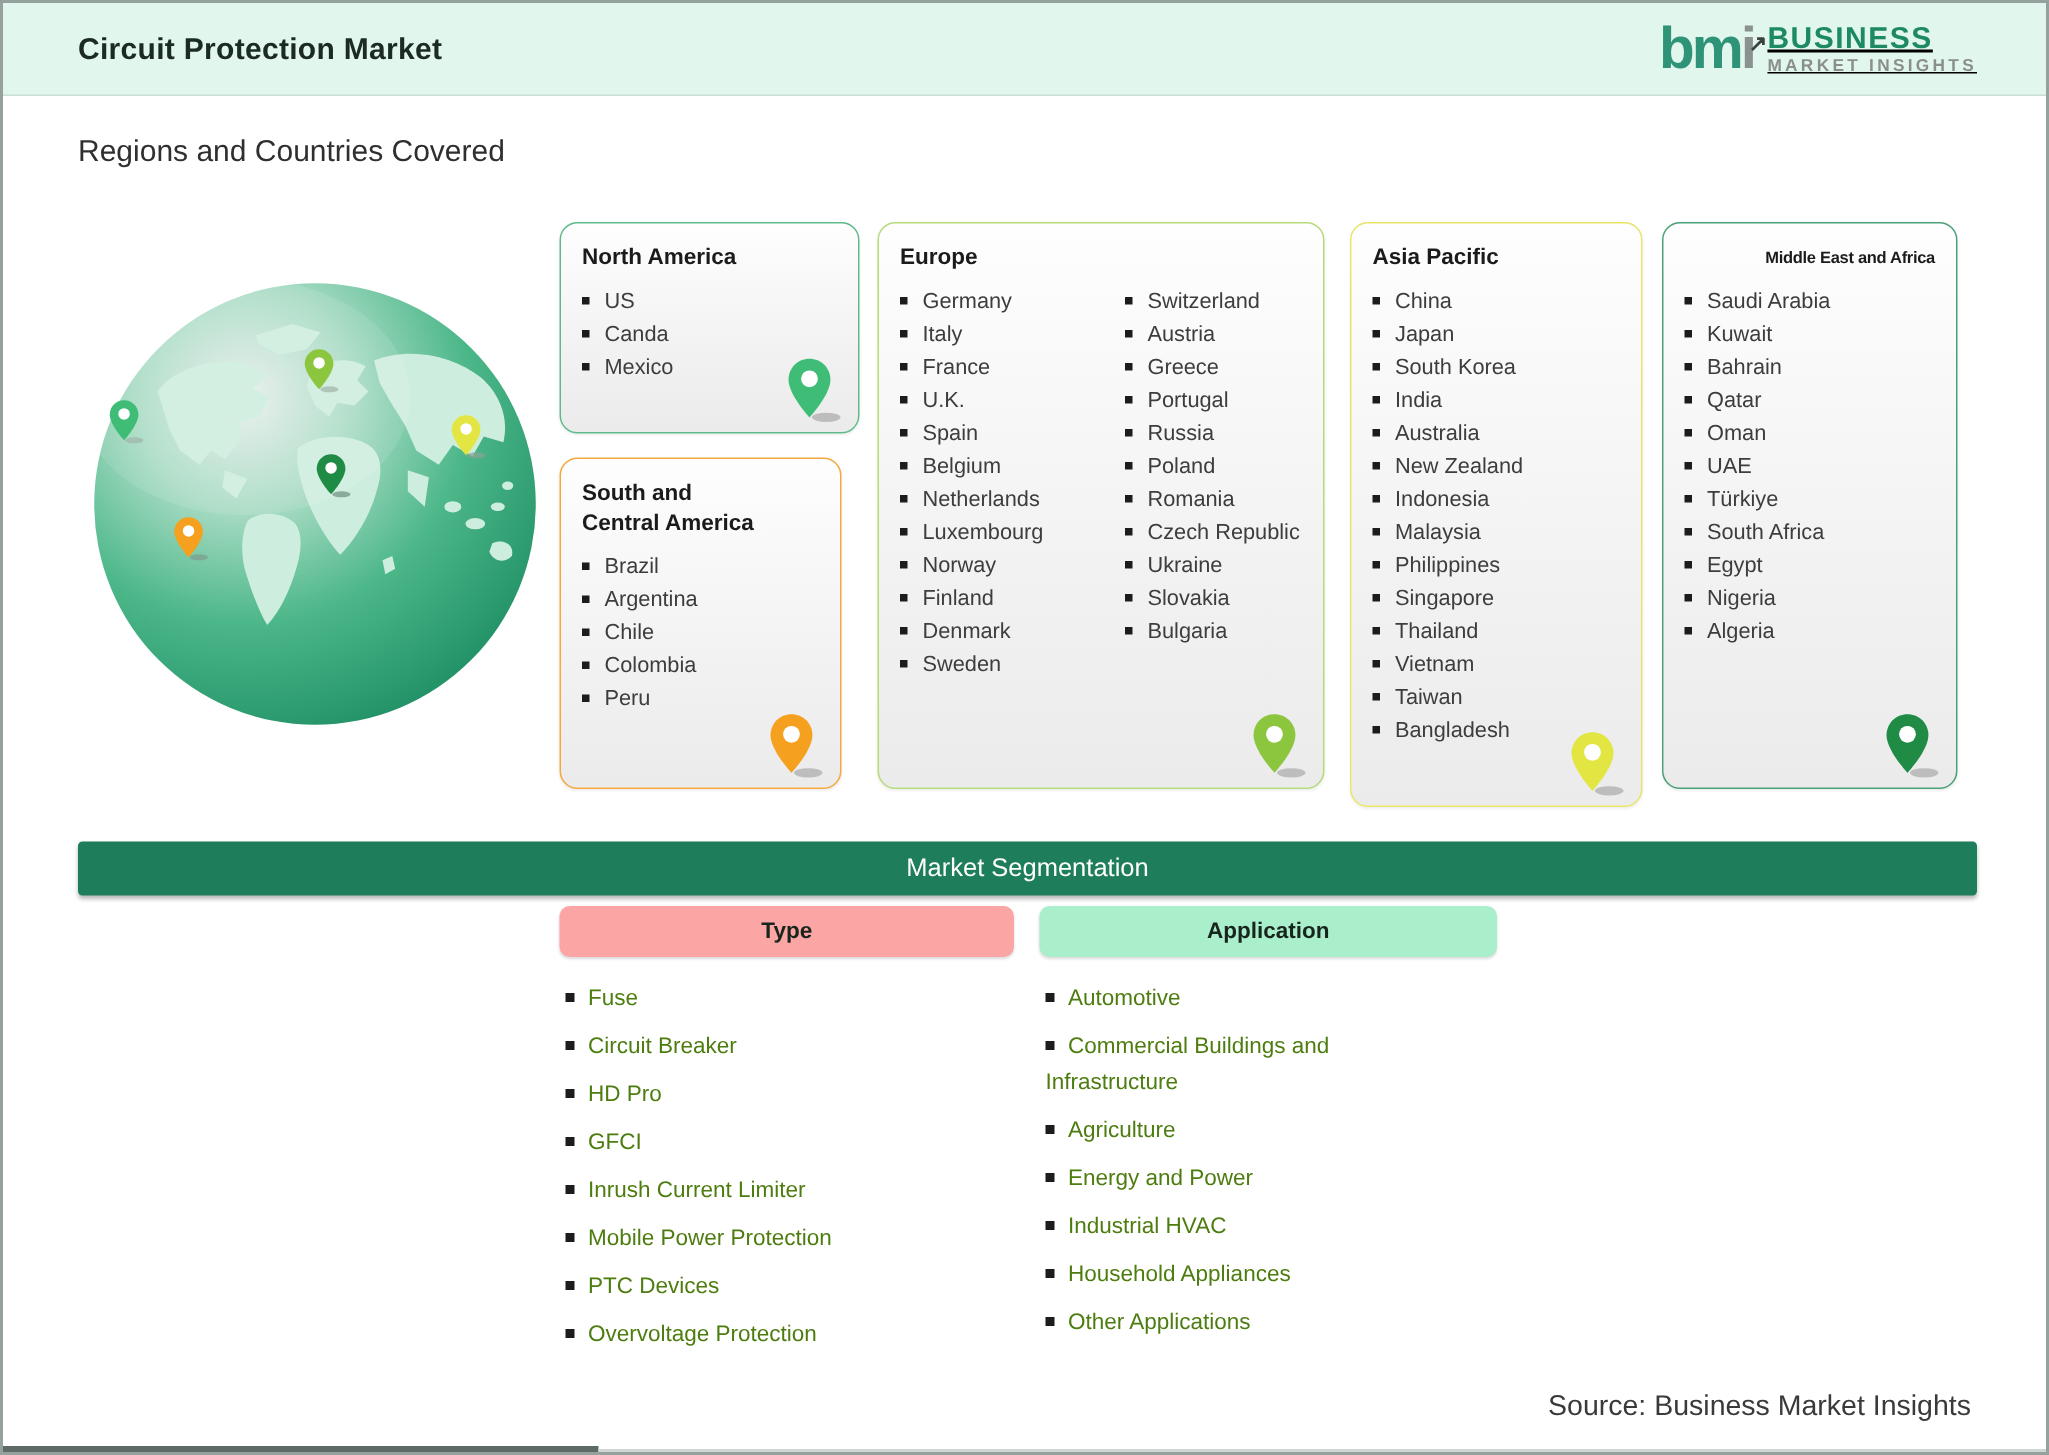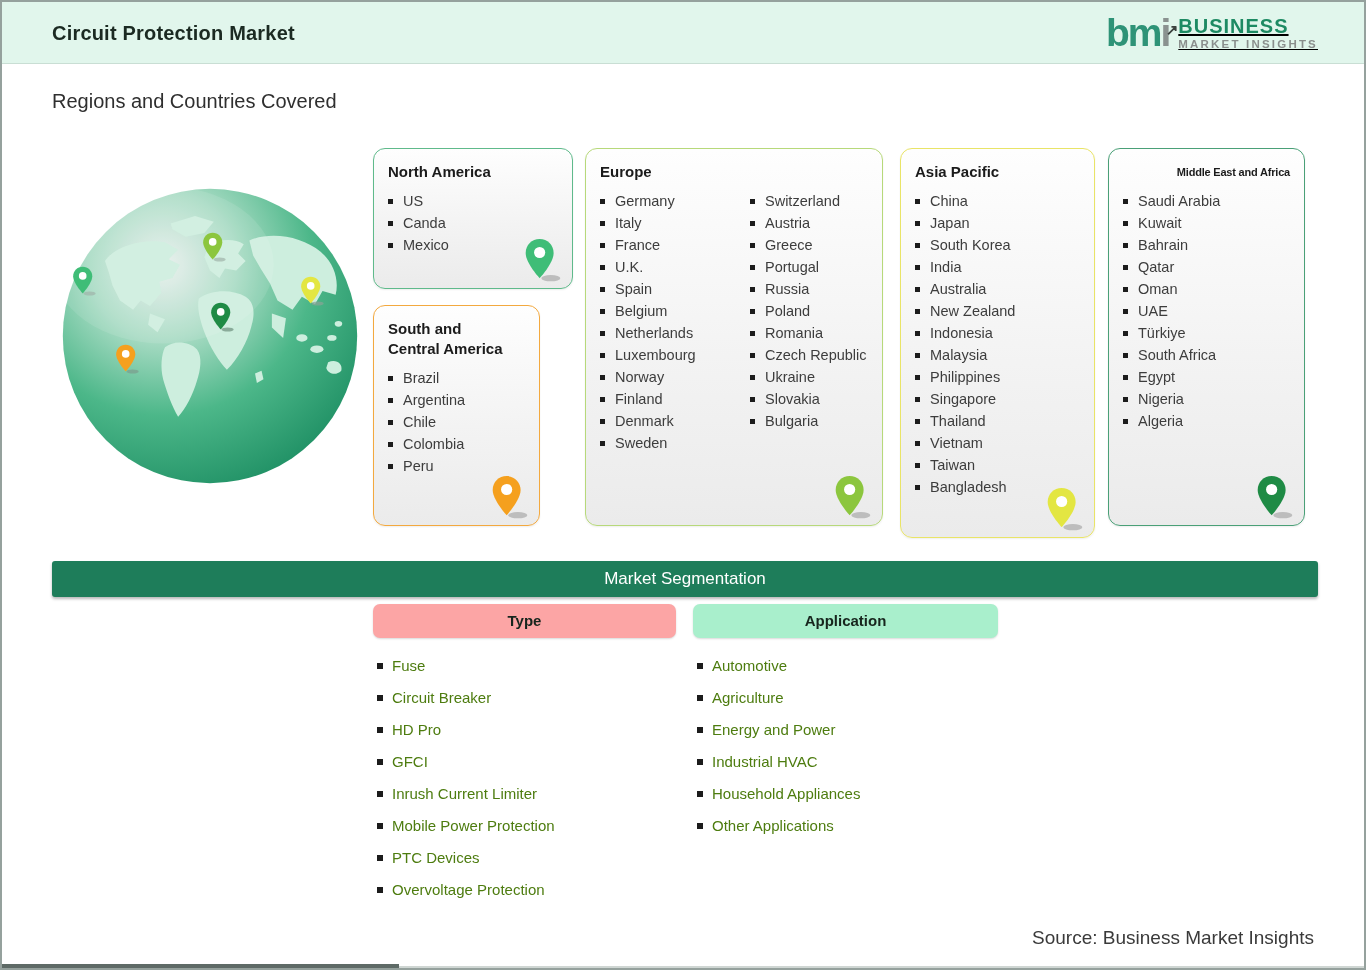--- a/index.html
+++ b/index.html
@@ -42,21 +42,21 @@
     position:absolute; background:linear-gradient(180deg,#fefefe 0%,#f3f3f3 55%,#ebebeb 100%);
     border:1.5px solid #5fba8b; border-radius:12px; padding:13px 14px;
     box-shadow:0 1px 2px rgba(0,0,0,.07);
   }
   .card-title { font-weight:bold; font-size:15px; color:#1b1b1b; line-height:20px; margin-bottom:8px; }
   .clist { list-style:none; }
   .bullet-item { font-size:14.5px; color:#3d3d3d; line-height:22px; }
   .sq { display:inline-block; width:5px; height:5px; background:#1c1c1c; margin-right:10px; vertical-align:2px; }
   .pin-card { position:absolute; right:10px; bottom:5px; width:38px; }
   .card-na  { left:371px; top:146px; width:200px; height:141px; }
-  .card-sca { left:371px; top:303px; width:167px; height:221px; }
+  .card-sca { left:371px; top:303px; width:188px; height:221px; }
   .card-eu  { left:583px; top:146px; width:298px; height:378px; }
   .card-ap  { left:898px; top:146px; width:195px; height:390px; }
   .card-mea { left:1106px; top:146px; width:197px; height:378px; }
   .card-sca .card-title { max-width:118px; }
   .card-mea .card-title { font-size:11px; letter-spacing:-.2px;text-align:right; }
   .eu-cols { display:flex; }
   .eu-col1 { width:150px; }
   .eu-col2 { flex:1; }
   
   .seg-bar {
@@ -278,20 +278,21 @@
       <li class="bullet-item"><span class="sq"></span>Circuit Breaker</li>
       <li class="bullet-item"><span class="sq"></span>HD Pro</li>
       <li class="bullet-item"><span class="sq"></span>GFCI</li>
       <li class="bullet-item"><span class="sq"></span>Inrush Current Limiter</li>
       <li class="bullet-item"><span class="sq"></span>Mobile Power Protection</li>
       <li class="bullet-item"><span class="sq"></span>PTC Devices</li>
       <li class="bullet-item"><span class="sq"></span>Overvoltage Protection</li>
     </ul>
   <ul class="seg-list seg-app">
       <li class="bullet-item"><span class="sq"></span>Automotive</li>
+      <li class="bullet-item"><span class="sq"></span>Commercial Buildings and Infrastructure</li>
       <li class="bullet-item"><span class="sq"></span>Agriculture</li>
       <li class="bullet-item"><span class="sq"></span>Energy and Power</li>
       <li class="bullet-item"><span class="sq"></span>Industrial HVAC</li>
       <li class="bullet-item"><span class="sq"></span>Household Appliances</li>
       <li class="bullet-item"><span class="sq"></span>Other Applications</li>
     </ul>
 
   <div class="source">Source: Business Market Insights</div>
   <div class="bottom-line-dark"></div>
   <div class="bottom-line-light"></div>

